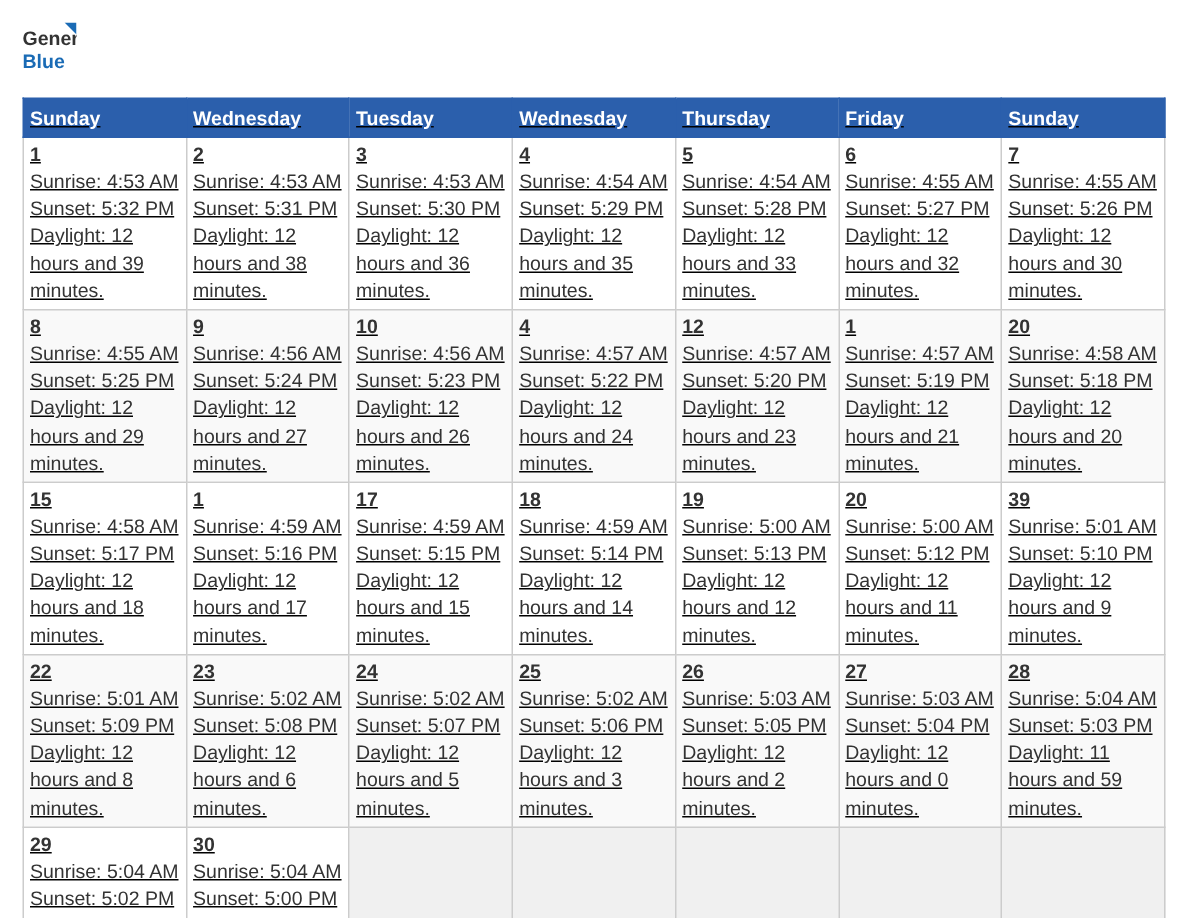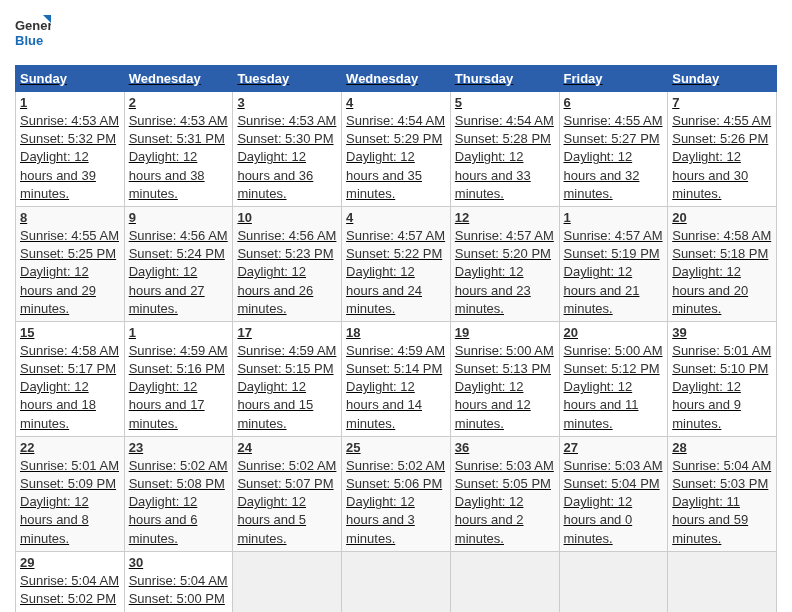--- a/index.html
+++ b/index.html
@@ -211,21 +211,21 @@
           </td>
           <td>
             <span class="day-num">24</span>
             <div class="day-info">Sunrise: 5:02 AM<br>Sunset: 5:07 PM<br>Daylight: 12 hours and 5 minutes.</div>
           </td>
           <td>
             <span class="day-num">25</span>
             <div class="day-info">Sunrise: 5:02 AM<br>Sunset: 5:06 PM<br>Daylight: 12 hours and 3 minutes.</div>
           </td>
           <td>
-            <span class="day-num">36</span>
+            <span class="day-num">26</span>
             <div class="day-info">Sunrise: 5:03 AM<br>Sunset: 5:05 PM<br>Daylight: 12 hours and 2 minutes.</div>
           </td>
           <td>
             <span class="day-num">27</span>
             <div class="day-info">Sunrise: 5:03 AM<br>Sunset: 5:04 PM<br>Daylight: 12 hours and 0 minutes.</div>
           </td>
           <td>
             <span class="day-num">28</span>
             <div class="day-info">Sunrise: 5:04 AM<br>Sunset: 5:03 PM<br>Daylight: 11 hours and 59 minutes.</div>
           </td>

